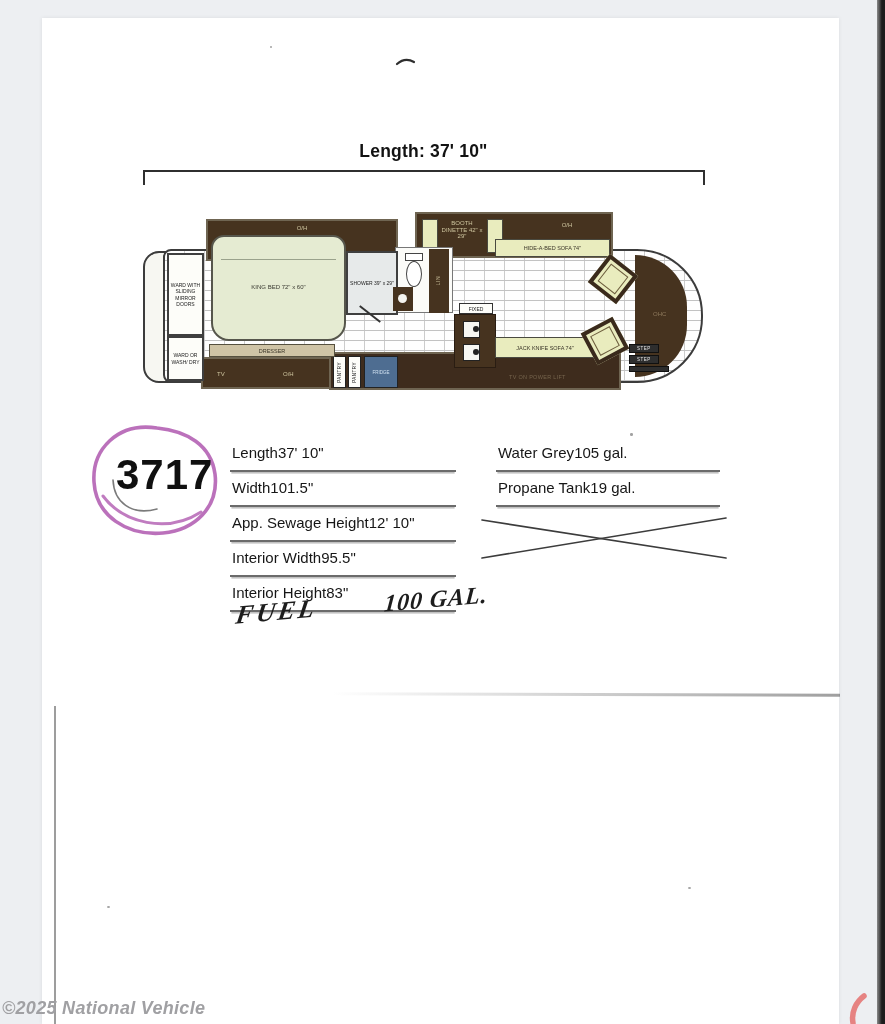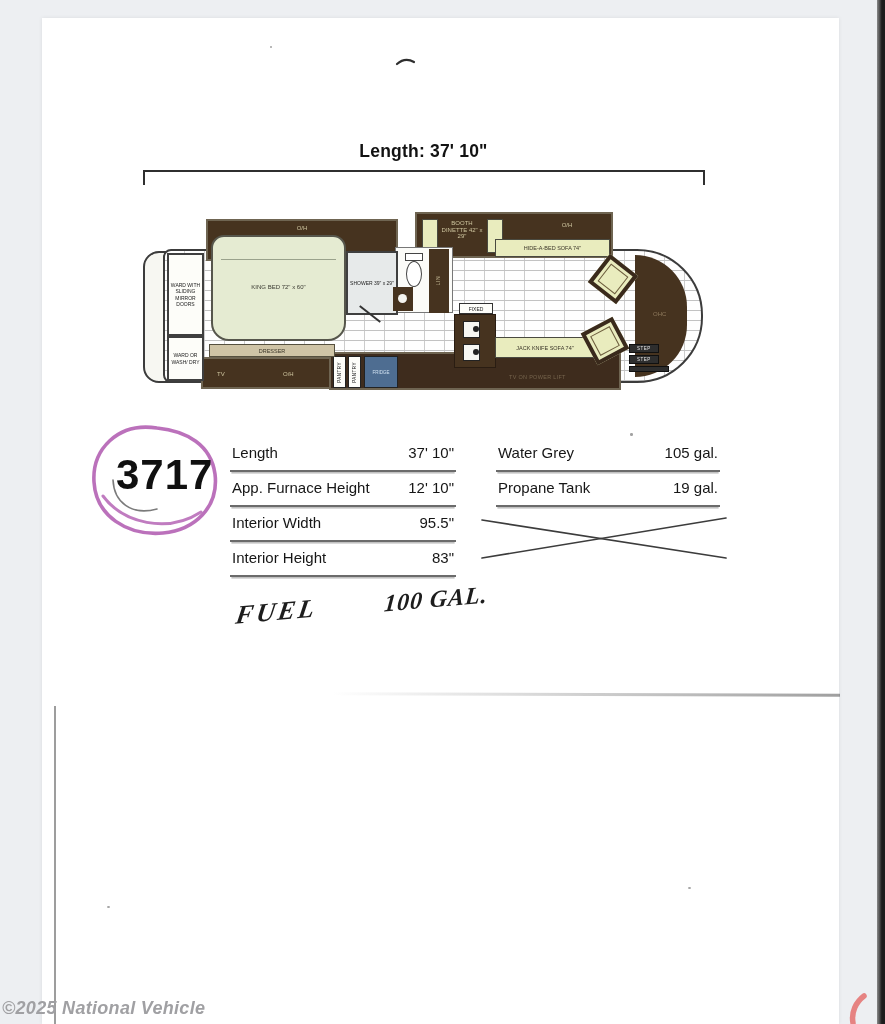--- a/index.html
+++ b/index.html
@@ -24,21 +24,21 @@
   .whitebox{background:#fdfdf9;border:2px solid #3f3f3f;z-index:4;display:flex;align-items:center;justify-content:center;text-align:center;font-size:5px;color:#222;line-height:1.25;padding:1px;}
   .tanbox{background:#cfc4a6;border:1px solid #55503f;z-index:4;display:flex;align-items:center;justify-content:center;font-size:5.5px;color:#3a3528;}
   .vtext{writing-mode:vertical-rl;transform:rotate(180deg);letter-spacing:.5px;}
   .chair{width:36px;height:36px;border:4px solid #3a2a1c;background:#e9ecbe;z-index:6;}
   .chair::before{content:"";position:absolute;inset:3px;border:1.5px solid #6d5e3e;}
   .stepbox{width:30px;height:9px;background:#2e2e2e;border:1px solid #101010;color:#e6e6e6;font-size:4.5px;text-align:center;line-height:8px;letter-spacing:.5px;z-index:7;}
   
   .model-num{left:116px;top:451px;font-size:42px;font-weight:800;color:#101010;letter-spacing:1px;z-index:5;}
   
   .spec-table{width:226px;z-index:4;}
-  .spec-row{display:flex;justify-content:space-between;align-items:center;height:31px;border-bottom:2px solid #6b6b6b;box-shadow:0 3px 0 -1.4px rgba(100,100,100,.4);padding:0 2px 2px 2px;}
+  .spec-row{display:flex;align-items:center;height:31px;border-bottom:2px solid #6b6b6b;box-shadow:0 3px 0 -1.4px rgba(100,100,100,.4);padding:0 2px 2px 2px;}
   .spec-row span{font-size:15px;color:#161616;}
   .left-table{left:230px;top:437px;}
   .right-table{left:496px;top:437px;width:224px;}
   
   .hand{font-family:"Liberation Serif",serif;font-style:italic;font-weight:600;color:#1d1d1d;z-index:4;}
   .hand-fuel{left:236px;top:597px;font-size:26px;letter-spacing:3px;transform:rotate(-5deg) skewX(-14deg);}
   .hand-gal{left:384px;top:586px;font-size:24px;letter-spacing:1px;transform:rotate(-5deg) skewX(-10deg);}
   
   .faint-line{left:332px;top:693px;width:508px;height:3px;background:linear-gradient(to right,rgba(130,130,130,0),rgba(80,80,80,.55));transform:rotate(.15deg);}
   .vline{left:54px;top:706px;width:1.5px;height:318px;background:#8c8c8c;opacity:.85;}
@@ -160,21 +160,25 @@
   <path d="M28,60 C29,82 46,96 72,89" fill="none" stroke="#5a5a5a" stroke-width="1.6" fill-opacity="0" stroke-linecap="round" opacity="0.8"></path>
 </svg>
 <div class="abs model-num">3717</div>
 
 <div class="abs spec-table left-table">
   <div class="spec-row">
       <span>Length</span>
       <span>37' 10"</span>
     </div>
   <div class="spec-row">
-      <span>App. Furnace Height</span>
+      <span>Width</span>
+      <span>101.5"</span>
+    </div>
+  <div class="spec-row">
+      <span>App. Sewage Height</span>
       <span>12' 10"</span>
     </div>
   <div class="spec-row">
       <span>Interior Width</span>
       <span>95.5"</span>
     </div>
   <div class="spec-row">
       <span>Interior Height</span>
       <span>83"</span>
     </div>

